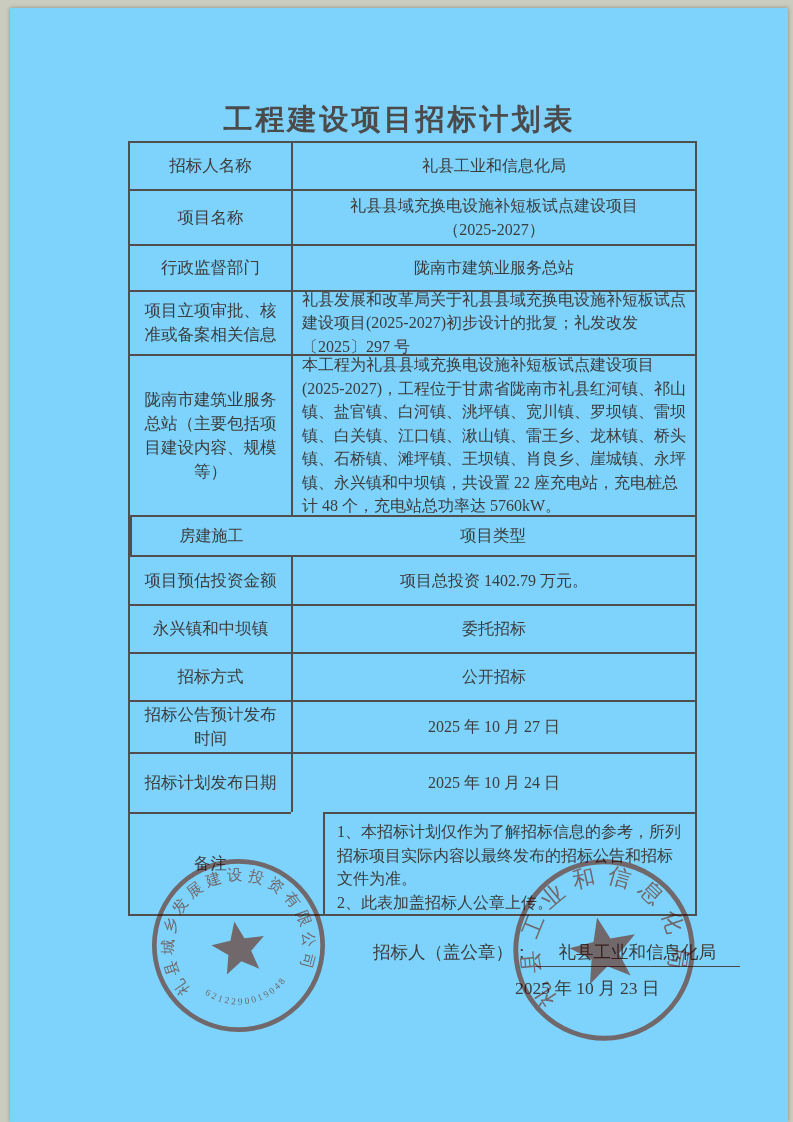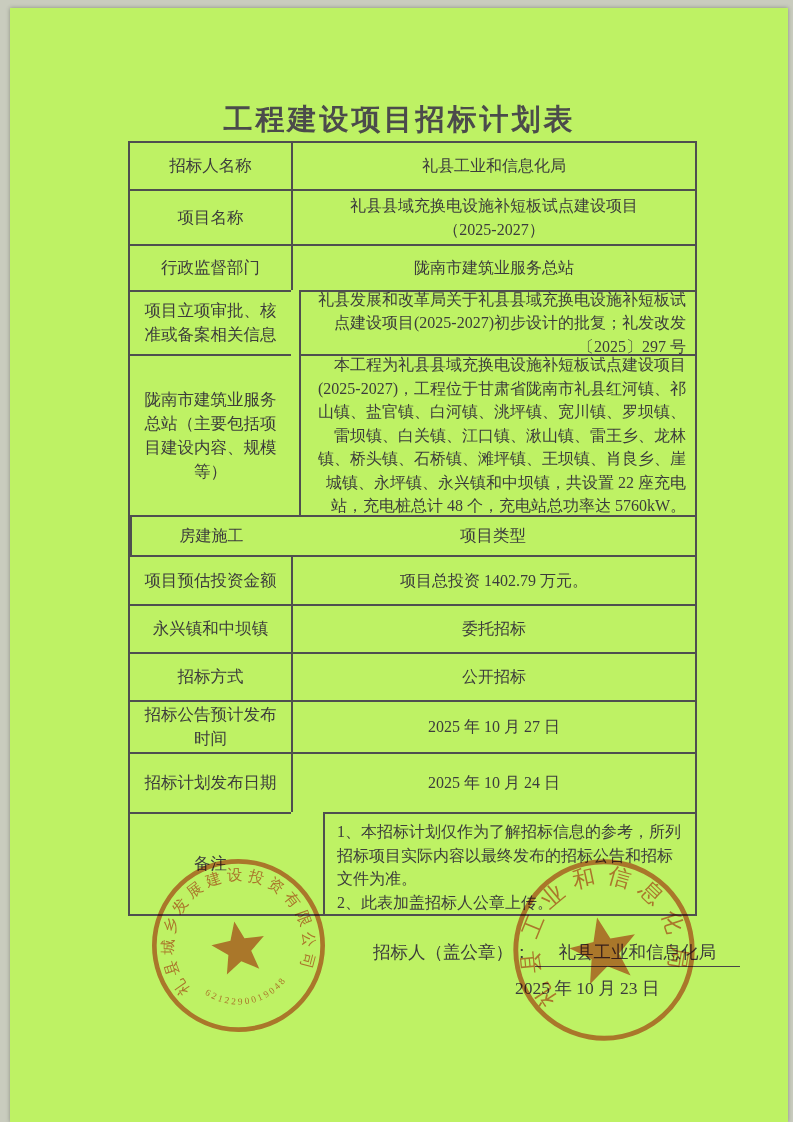--- a/index.html
+++ b/index.html
@@ -4,21 +4,21 @@
 <style>
   html,body{margin:0;padding:0;}
   body{
     width:793px;height:1122px;
     background:#c9ccbe;
     font-family:"Liberation Serif","DejaVu Serif",serif;
     position:relative;overflow:hidden;
   }
   .paper{
     position:absolute;left:10px;top:8px;right:5px;bottom:0;
-    background:#bef264;
+    background:#7dd3fc;
     box-shadow:0 0 4px rgba(60,65,50,.45);
   }
   .page-title{
     position:absolute;left:105px;top:92px;width:569px;
     text-align:center;
     font-size:29px;font-weight:700;letter-spacing:3px;
     color:#4b4b4b;margin:0;
   }
   .bid-table{
     position:absolute;left:118px;top:133px;width:565px;
@@ -30,21 +30,21 @@
     color:#3c3c3c;
   }
   .cell{
     display:flex;flex-direction:column;justify-content:center;
     font-size:16px;line-height:24px;
     padding:2px 8px;box-sizing:border-box;
   }
   .lab{align-items:center;text-align:center;font-size:16.5px;}
   .val{align-items:center;text-align:center;border-left:2px solid #4f4f4f;}
   .bid-table > div:nth-child(n+3){border-top:2px solid #4f4f4f;}
-  .val-block{text-align:right;line-height:23.5px;padding:5px 9px;margin-left:8px;}
+  .val-block{text-align:left;line-height:23.5px;padding:5px 9px;}
   .val-notes{align-items:flex-start;text-align:left;justify-content:flex-start;
     padding:6px 10px 6px 12px;line-height:23.5px;margin-left:32px;}
   .sig-row{
     position:absolute;left:363px;top:924px;
     font-size:17.5px;color:#3c3c3c;white-space:nowrap;margin-top:8px;
   }
   .sig-name{
     display:inline-block;
     border-bottom:1.7px solid #474747;
     padding:0 24px 2px 24px;margin-left:4px;

